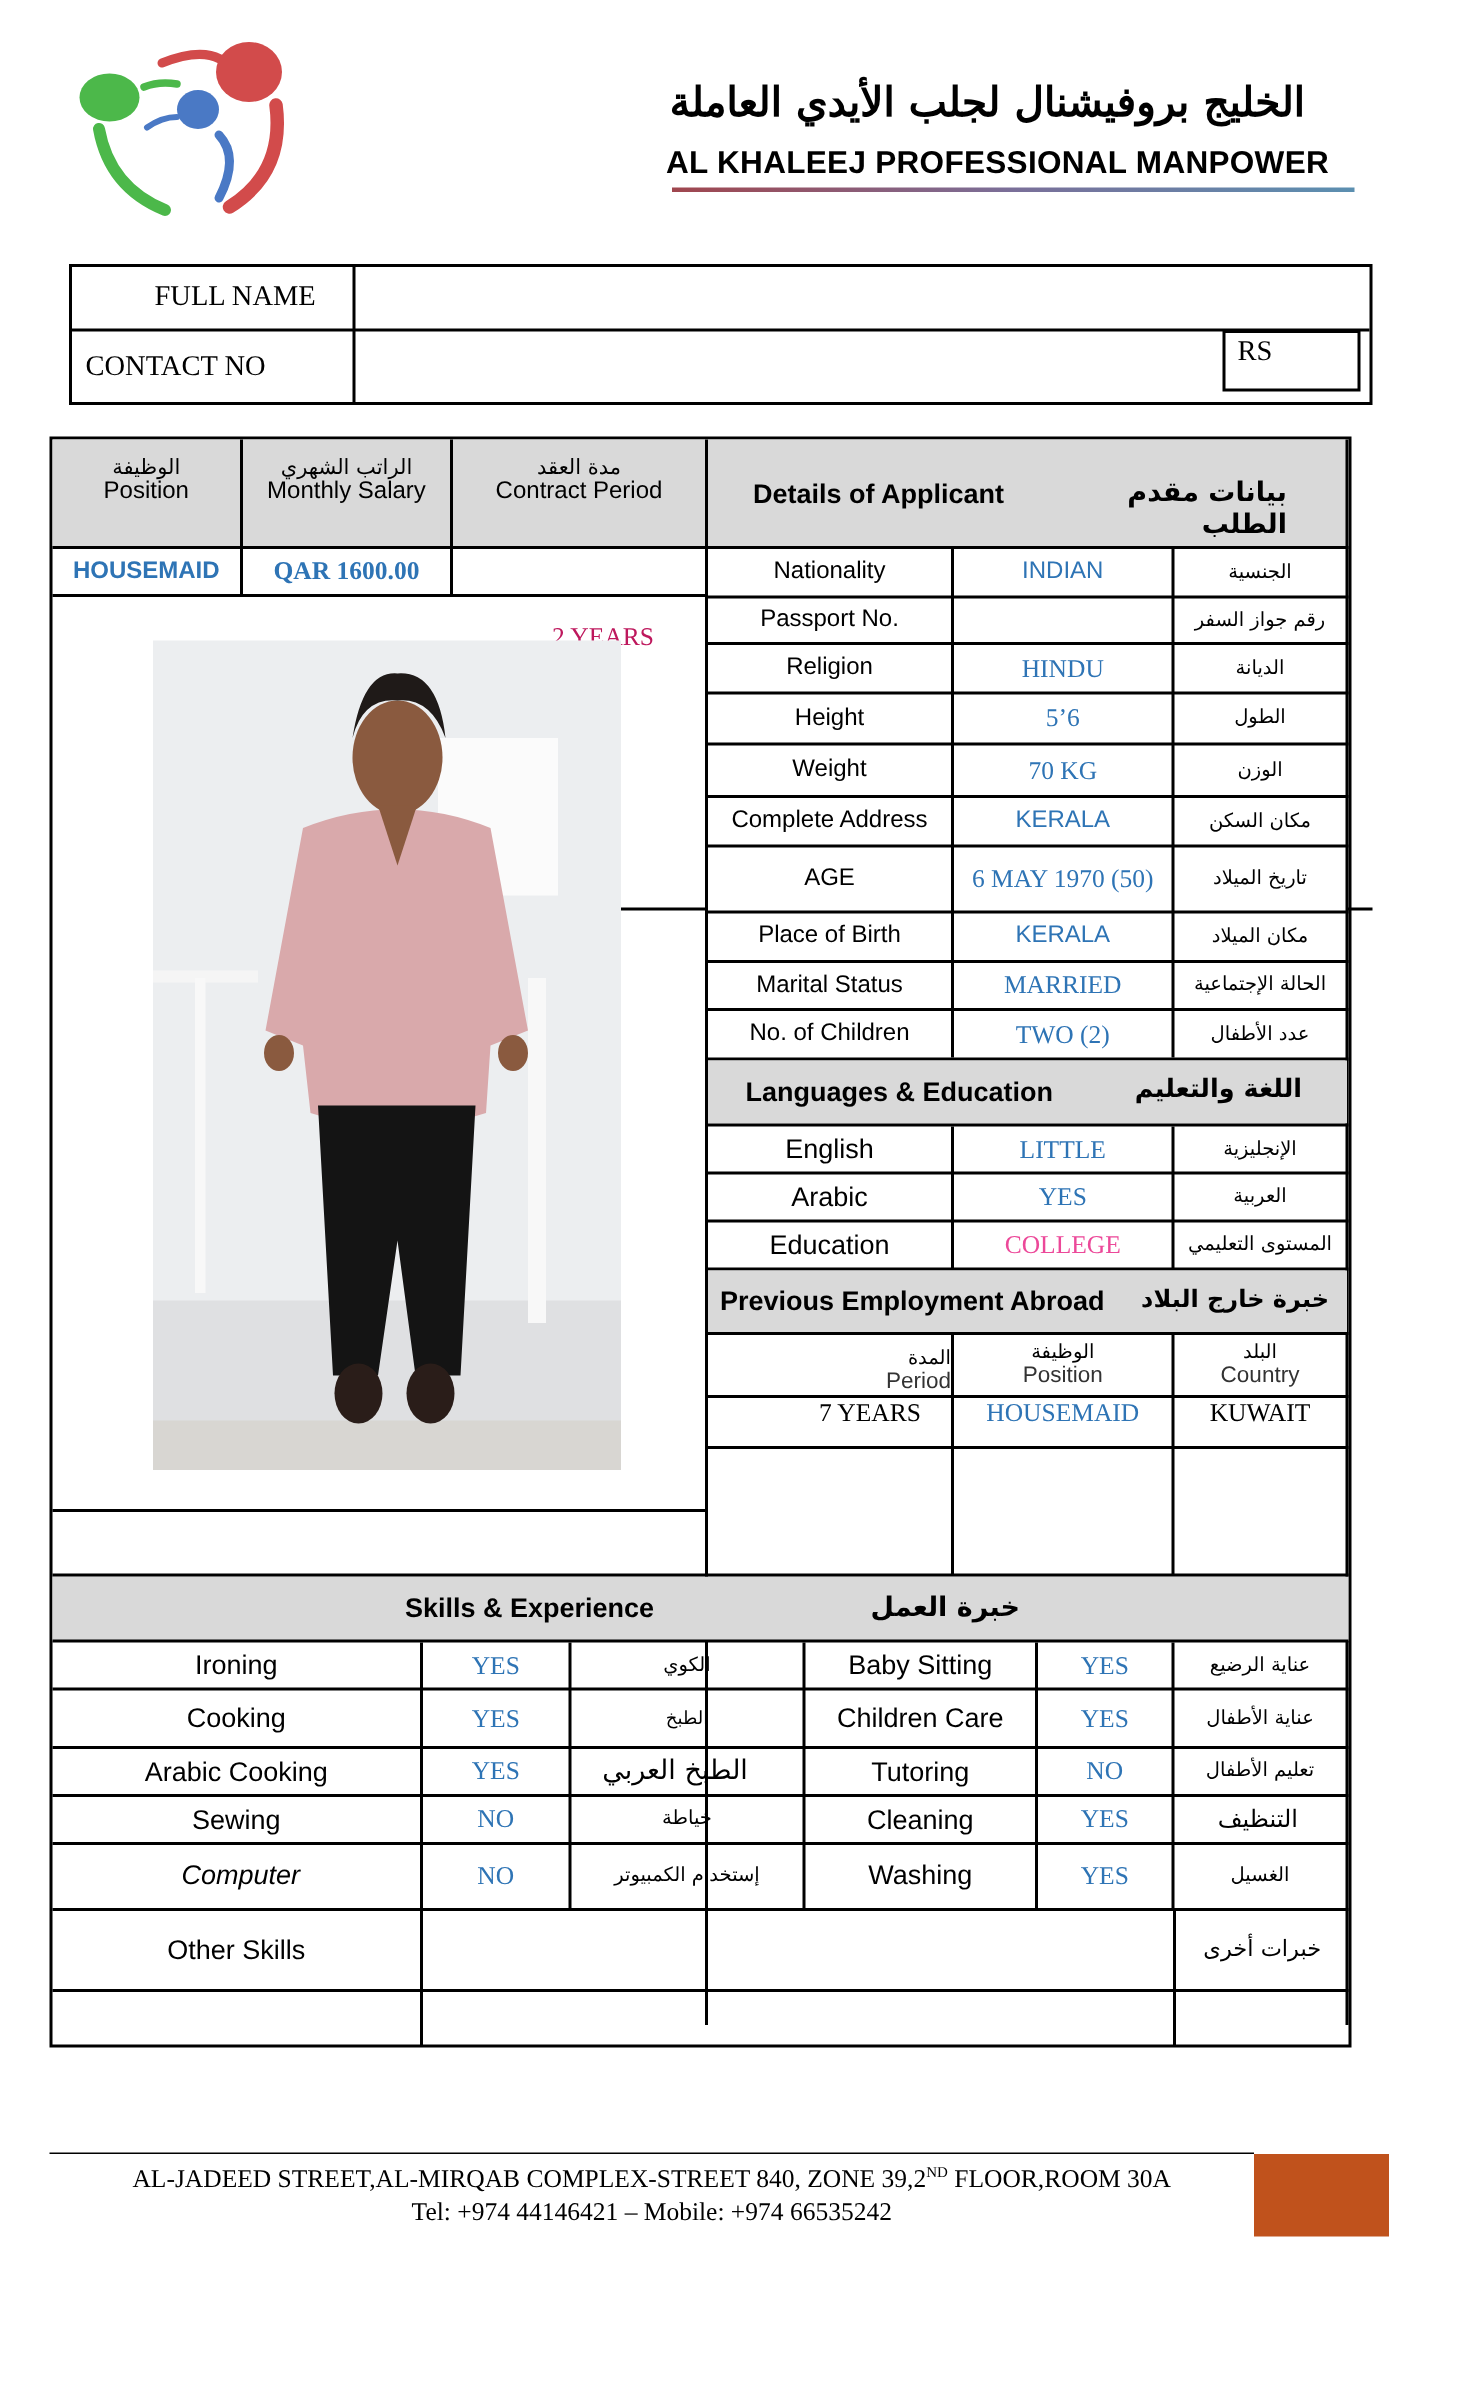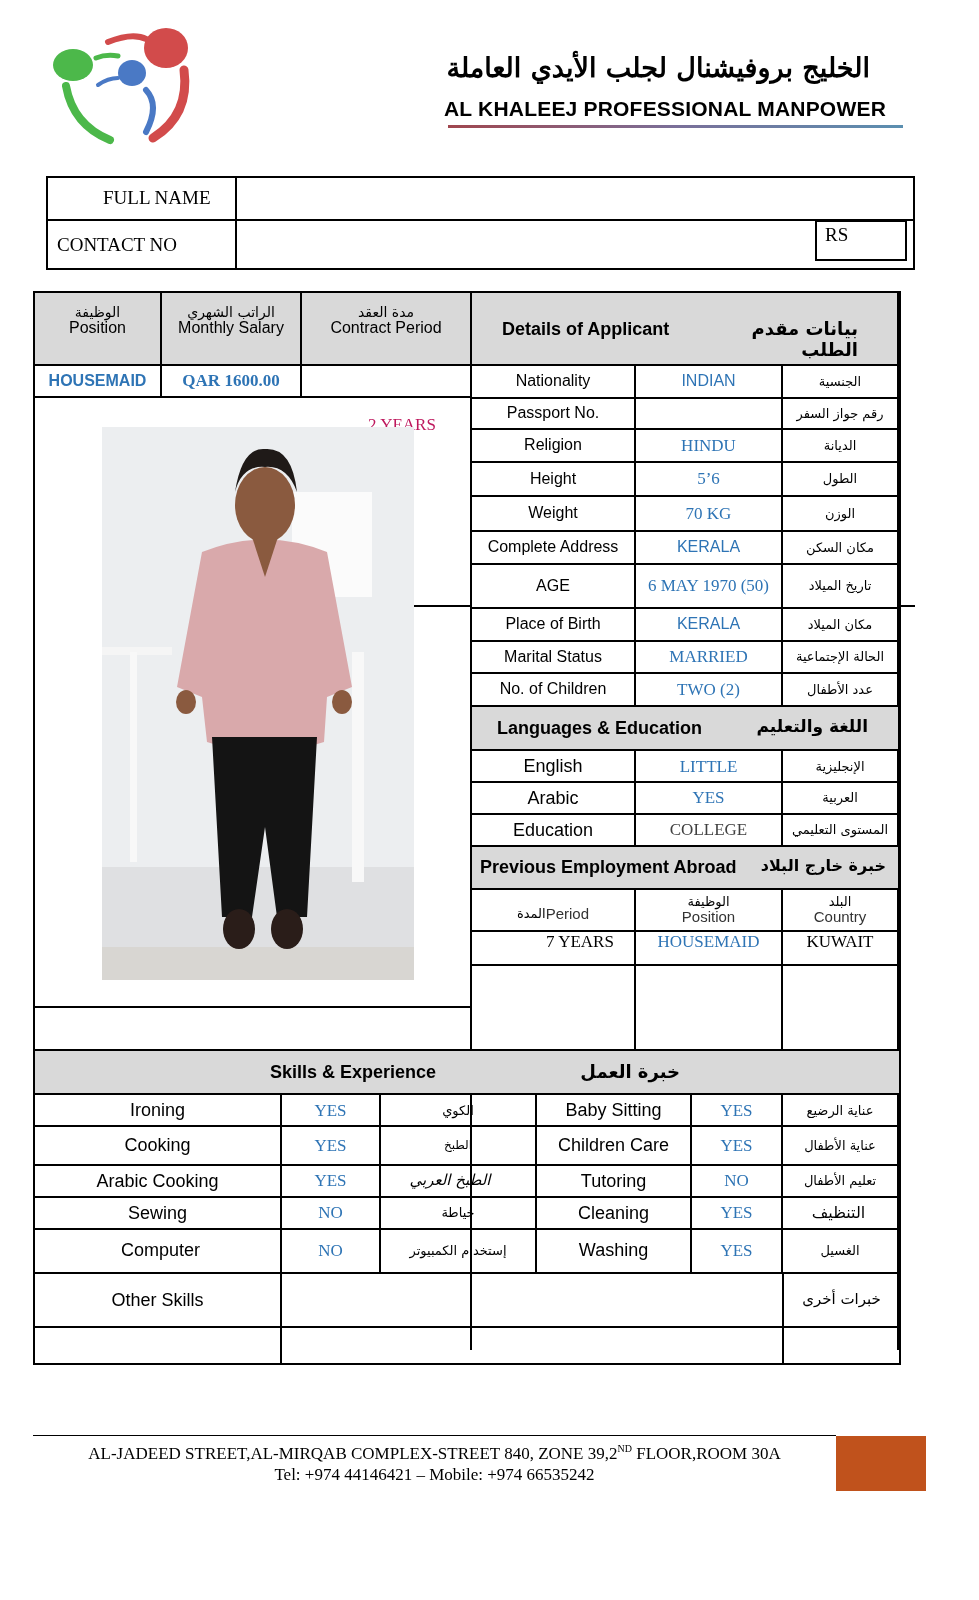--- a/index.html
+++ b/index.html
@@ -132,27 +132,27 @@
     <div class="hline" style="left:471px;top:781px;width:428px;"></div>
     <div class="cell" style="left:472px;top:751px;width:162px;height:31px;font-size:18px;">English</div>
     <div class="cell serif" style="left:636px;top:751px;width:145px;height:31px;font-size:17px;color:#2e74b5;">LITTLE</div>
     <div class="cell ar" style="left:783px;top:751px;width:114px;height:31px;font-size:13px;">الإنجليزية</div>
     <div class="hline" style="left:471px;top:813px;width:428px;"></div>
     <div class="cell" style="left:472px;top:782px;width:162px;height:32px;font-size:18px;">Arabic</div>
     <div class="cell serif" style="left:636px;top:782px;width:145px;height:32px;font-size:17px;color:#2e74b5;">YES</div>
     <div class="cell ar" style="left:783px;top:782px;width:114px;height:32px;font-size:13px;">العربية</div>
     <div class="hline" style="left:471px;top:845px;width:428px;"></div>
     <div class="cell" style="left:472px;top:814px;width:162px;height:32px;font-size:18px;">Education</div>
-    <div class="cell serif" style="left:636px;top:814px;width:145px;height:32px;font-size:17px;color:#404040;">COLLEGE</div>
+    <div class="cell serif" style="left:636px;top:814px;width:145px;height:32px;font-size:17px;color:#ec4899;">COLLEGE</div>
     <div class="cell ar" style="left:783px;top:814px;width:114px;height:32px;font-size:13px;">المستوى التعليمي</div>
     <div class="abs gray" style="left:472px;top:847px;width:426px;height:41px;"></div>
     <div class="hline" style="left:471px;top:888px;width:428px;"></div>
     <div class="abs" style="left:480px;top:857px;font-size:18px;font-weight:bold;">Previous Employment Abroad</div>
     <div class="abs ar" style="left:760px;top:856px;width:126px;text-align:right;font-size:16px;font-weight:bold;">خبرة خارج البلاد</div>
-    <div class="cell" style="left:472px;top:890px;width:162px;height:48px;">
+    <div class="cell" style="left:472px;top:890px;width:162px;height:48px;flex-direction:column;align-items:flex-end;">
       <span class="ar" style="font-size: 13px;">المدة</span>
       <span style="font-size: 15px; color: rgb(51, 51, 51);">Period</span>
     </div>
     <div class="cell" style="left:636px;top:890px;width:145px;height:40px;flex-direction:column;">
       <span class="ar" style="font-size: 13px;">الوظيفة</span>
       <span style="font-size: 15px; color: rgb(51, 51, 51);">Position</span>
     </div>
     <div class="cell" style="left:783px;top:890px;width:114px;height:40px;flex-direction:column;">
       <span class="ar" style="font-size: 13px;">البلد</span>
       <span style="font-size: 15px; color: rgb(51, 51, 51);">Country</span>
@@ -213,32 +213,32 @@
     <div class="hline" style="left:35px;top:1164px;width:864px;"></div>
     <div class="cell" style="left:35px;top:1126px;width:245px;height:39px;font-size:18px;">Cooking</div>
     <div class="cell serif" style="left:282px;top:1126px;width:97px;height:39px;font-size:17px;color:#2e74b5;">YES</div>
     <div class="cell ar" style="left:381px;top:1126px;width:154px;height:39px;font-size:12px;">الطبخ</div>
     <div class="cell" style="left:537px;top:1126px;width:153px;height:39px;font-size:18px;">Children Care</div>
     <div class="cell serif" style="left:692px;top:1126px;width:89px;height:39px;font-size:17px;color:#2e74b5;">YES</div>
     <div class="cell ar" style="left:783px;top:1126px;width:114px;height:39px;font-size:13px;">عناية الأطفال</div>
     <div class="hline" style="left:35px;top:1196px;width:864px;"></div>
     <div class="cell" style="left:35px;top:1165px;width:245px;height:32px;font-size:18px;">Arabic Cooking</div>
     <div class="cell serif" style="left:282px;top:1165px;width:97px;height:32px;font-size:17px;color:#2e74b5;">YES</div>
-    <div class="cell ar" style="left:381px;top:1165px;width:138px;height:32px;font-size:15px;font-style:italic;">الطبخ العربي</div>
+    <div class="cell ar" style="left:381px;top:1165px;width:138px;height:32px;font-size:18px;">الطبخ العربي</div>
     <div class="cell" style="left:537px;top:1165px;width:153px;height:32px;font-size:18px;">Tutoring</div>
     <div class="cell serif" style="left:692px;top:1165px;width:89px;height:32px;font-size:17px;color:#2e74b5;">NO</div>
     <div class="cell ar" style="left:783px;top:1165px;width:114px;height:32px;font-size:13px;">تعليم الأطفال</div>
     <div class="hline" style="left:35px;top:1228px;width:864px;"></div>
     <div class="cell" style="left:35px;top:1197px;width:245px;height:32px;font-size:18px;">Sewing</div>
     <div class="cell serif" style="left:282px;top:1197px;width:97px;height:32px;font-size:17px;color:#2e74b5;">NO</div>
     <div class="cell ar" style="left:381px;top:1197px;width:154px;height:32px;font-size:13px;">خياطة</div>
     <div class="cell" style="left:537px;top:1197px;width:153px;height:32px;font-size:18px;">Cleaning</div>
     <div class="cell serif" style="left:692px;top:1197px;width:89px;height:32px;font-size:17px;color:#2e74b5;">YES</div>
     <div class="cell ar" style="left:783px;top:1197px;width:111px;height:32px;font-size:16px;">التنظيف</div>
-    <div class="cell" style="left:35px;top:1229px;width:251px;height:43px;font-size:18px;">Computer</div>
+    <div class="cell" style="left:35px;top:1229px;width:251px;height:43px;font-size:18px;font-style:italic;">Computer</div>
     <div class="cell serif" style="left:282px;top:1229px;width:97px;height:43px;font-size:17px;color:#2e74b5;">NO</div>
     <div class="cell ar" style="left:381px;top:1229px;width:154px;height:43px;font-size:13px;">إستخدام الكمبيوتر</div>
     <div class="cell" style="left:537px;top:1229px;width:153px;height:43px;font-size:18px;">Washing</div>
     <div class="cell serif" style="left:692px;top:1229px;width:89px;height:43px;font-size:17px;color:#2e74b5;">YES</div>
     <div class="cell ar" style="left:783px;top:1229px;width:114px;height:43px;font-size:13px;">الغسيل</div>
   </div>
 
 <div class="hline" style="left:35px;top:1272px;width:864px;"></div>
 <div class="hline" style="left:35px;top:1326px;width:864px;"></div>
 <div class="vline" style="left:280px;top:1272px;height:92px;"></div>

